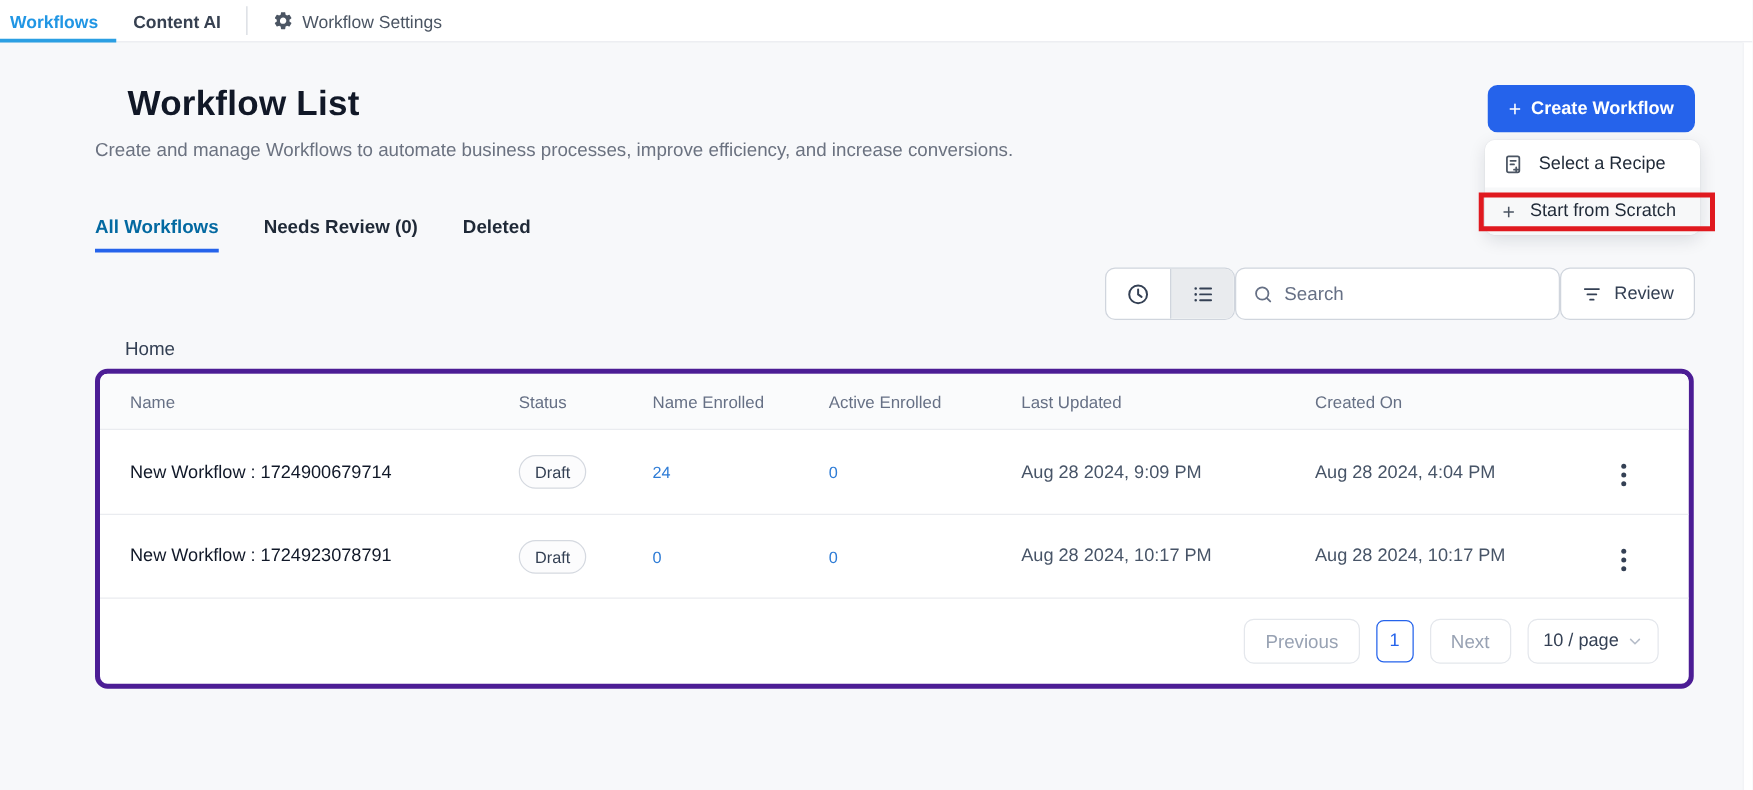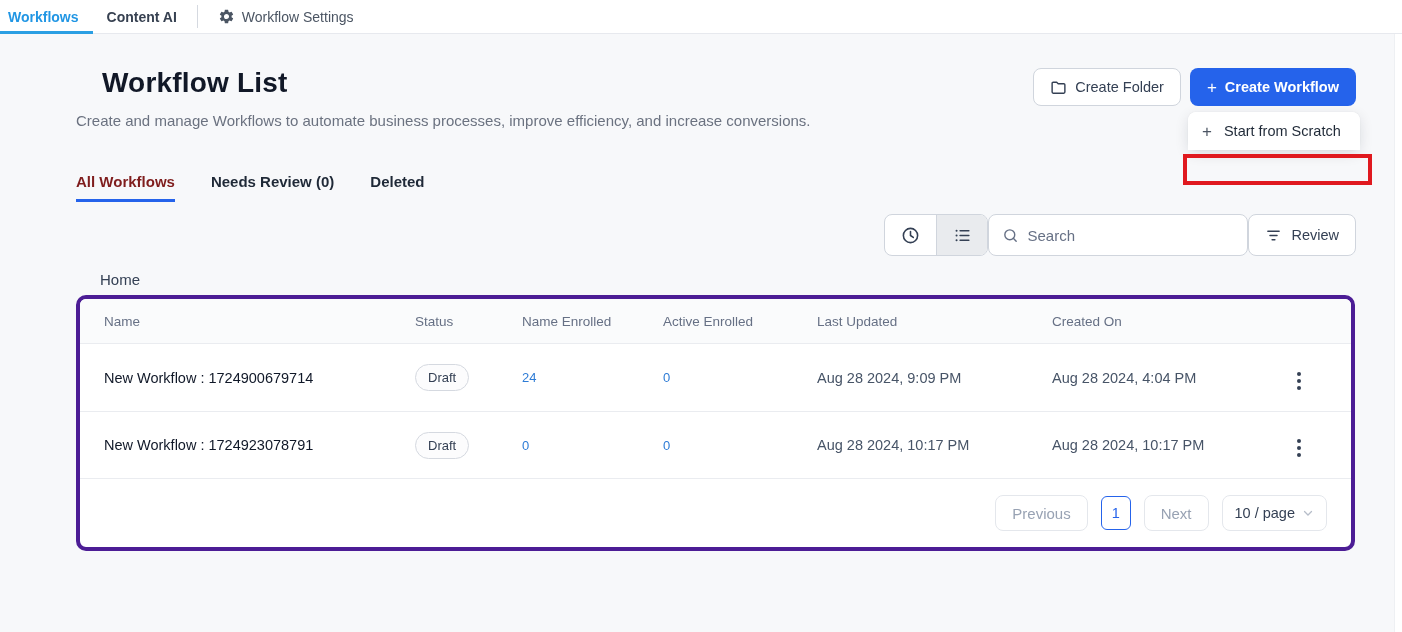--- a/index.html
+++ b/index.html
@@ -68,21 +68,21 @@
     position:absolute; left:1183px; top:154px; width:189px; height:31px;
     border:4px solid #e0191f; z-index:30; pointer-events:none;
   }
 
   
   .tabs { display:flex; gap:36px; margin:40px 0 0 76px; }
   .tab {
     font-size:15px; font-weight:700; color:#1f2937; padding-bottom:12px;
     cursor:pointer; position:relative;
   }
-  .tab.active { color:#7f1d1d; }
+  .tab.active { color:#0369a1; }
   .tab.active::after {
     content:""; position:absolute; left:0; right:0; bottom:0; height:3px; background:#2563eb;
   }
 
   
   .toolbar {
     display:flex; justify-content:flex-end; align-items:flex-end; gap:0;
     margin:12px 46px 0 0;
   }
   .view-toggle {
@@ -187,36 +187,38 @@
     <span>Workflow Settings</span>
   </div>
 </div>
 
 <div class="page-header">
   <div>
     <div class="page-title">Workflow List</div>
     <div class="page-desc">Create and manage Workflows to automate business processes, improve efficiency, and increase conversions.</div>
   </div>
   <div class="header-actions">
-    <button class="btn btn-outline">
-      <span class="icon">
-        <svg width="17" height="17" viewBox="0 0 24 24" fill="none" stroke="#344054" stroke-width="2" stroke-linejoin="round">
-            <path d="M3 7.5V6a1.5 1.5 0 0 1 1.5-1.5h4.9l2.2 2.2h7.9A1.5 1.5 0 0 1 21 8.2v10.3a1.5 1.5 0 0 1-1.5 1.5h-15A1.5 1.5 0 0 1 3 18.5v-11z"></path>
-          </svg>
-      </span>
-      <span>Create Folder</span>
-    </button>
     <button class="btn btn-primary">
       <span class="plus">+</span>
       <span>Create Workflow</span>
     </button>
   </div>
 </div>
 
 <div class="dropdown">
+  <div class="dropdown-item">
+    <span class="icon">
+      <svg width="17" height="17" viewBox="0 0 24 24" fill="none" stroke="#4b5563" stroke-width="2" stroke-linecap="round">
+          <rect x="5" y="3" width="14" height="18" rx="2"></rect>
+          <path d="M9 8h6M9 12h4"></path>
+          <path d="M15.5 15.5v5M13 18h5"></path>
+        </svg>
+    </span>
+    <span>Select a Recipe</span>
+  </div>
   <div class="dropdown-item">
     <span class="plus-glyph">+</span>
     <span>Start from Scratch</span>
   </div>
 </div>
 <div class="annotation-box"></div>
 
 <div class="tabs">
   <div class="tab active">All Workflows</div>
   <div class="tab">Needs Review (0)</div>

